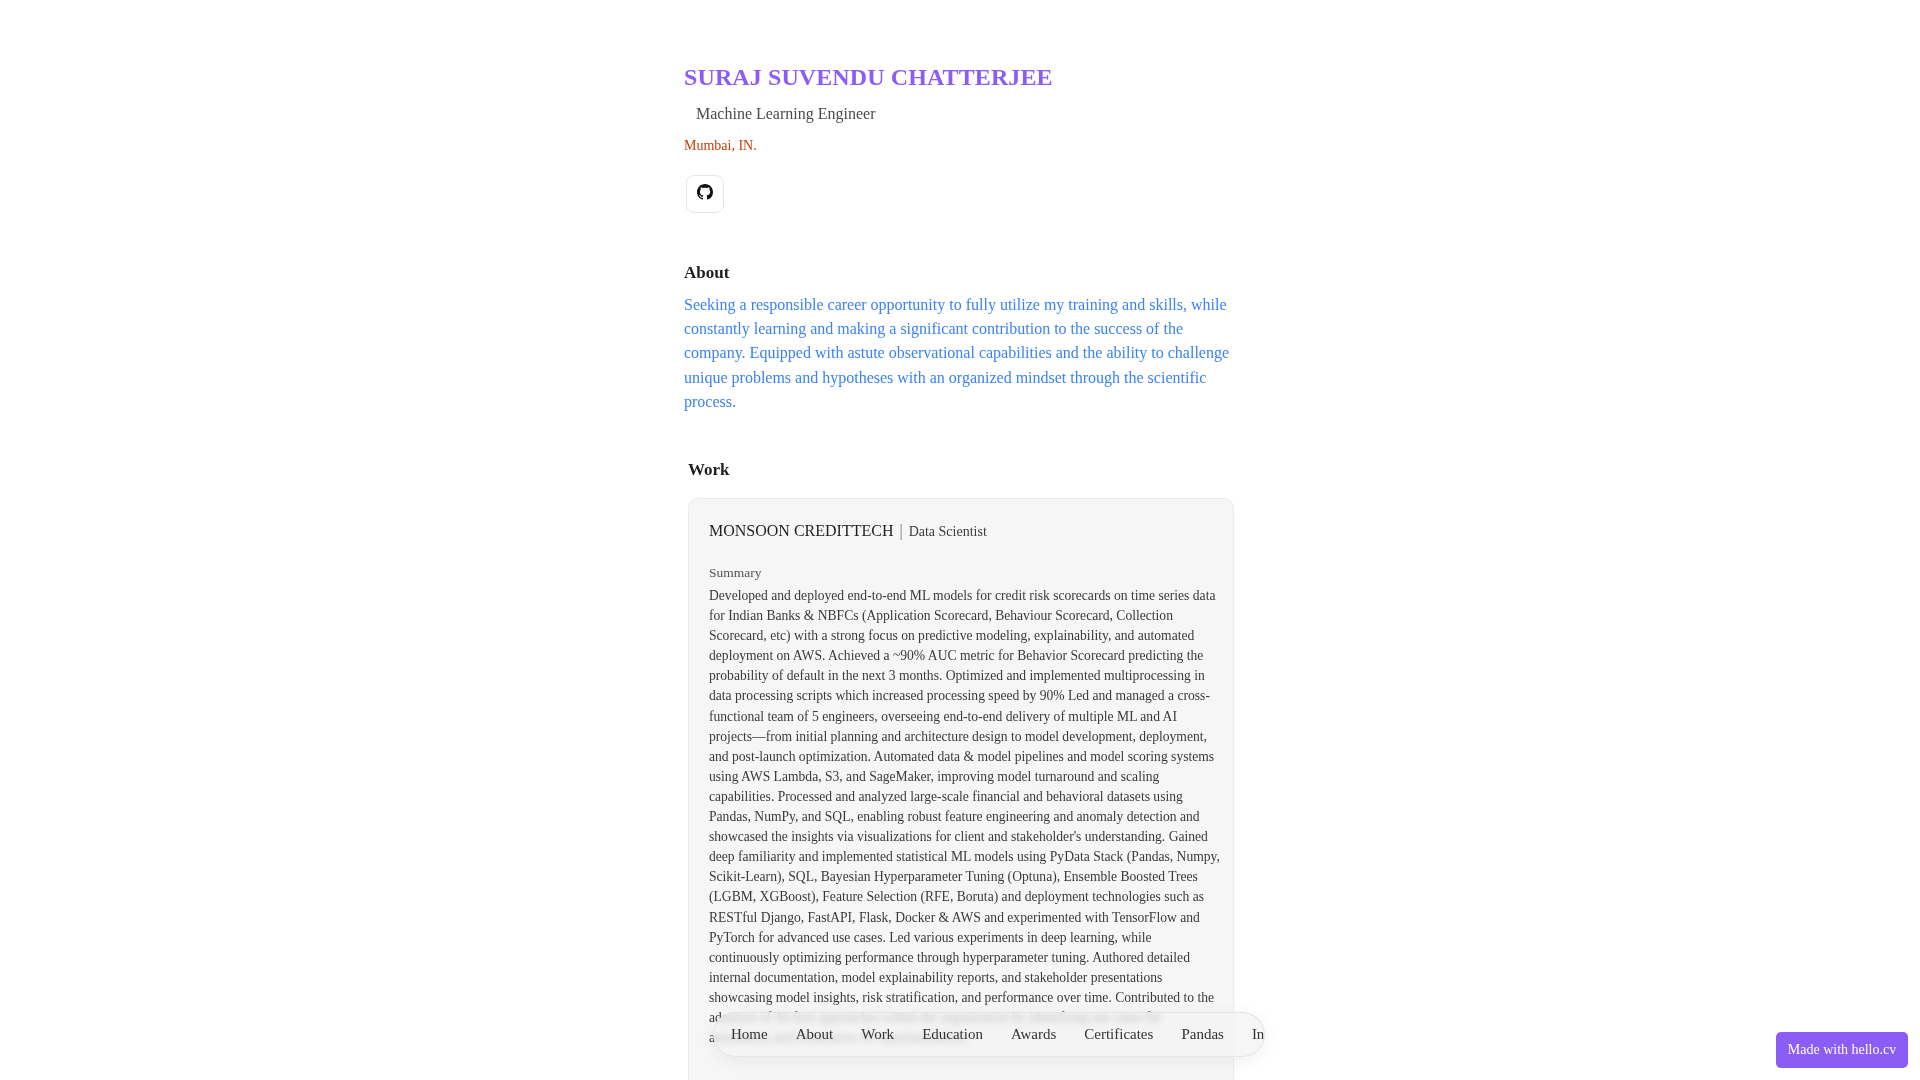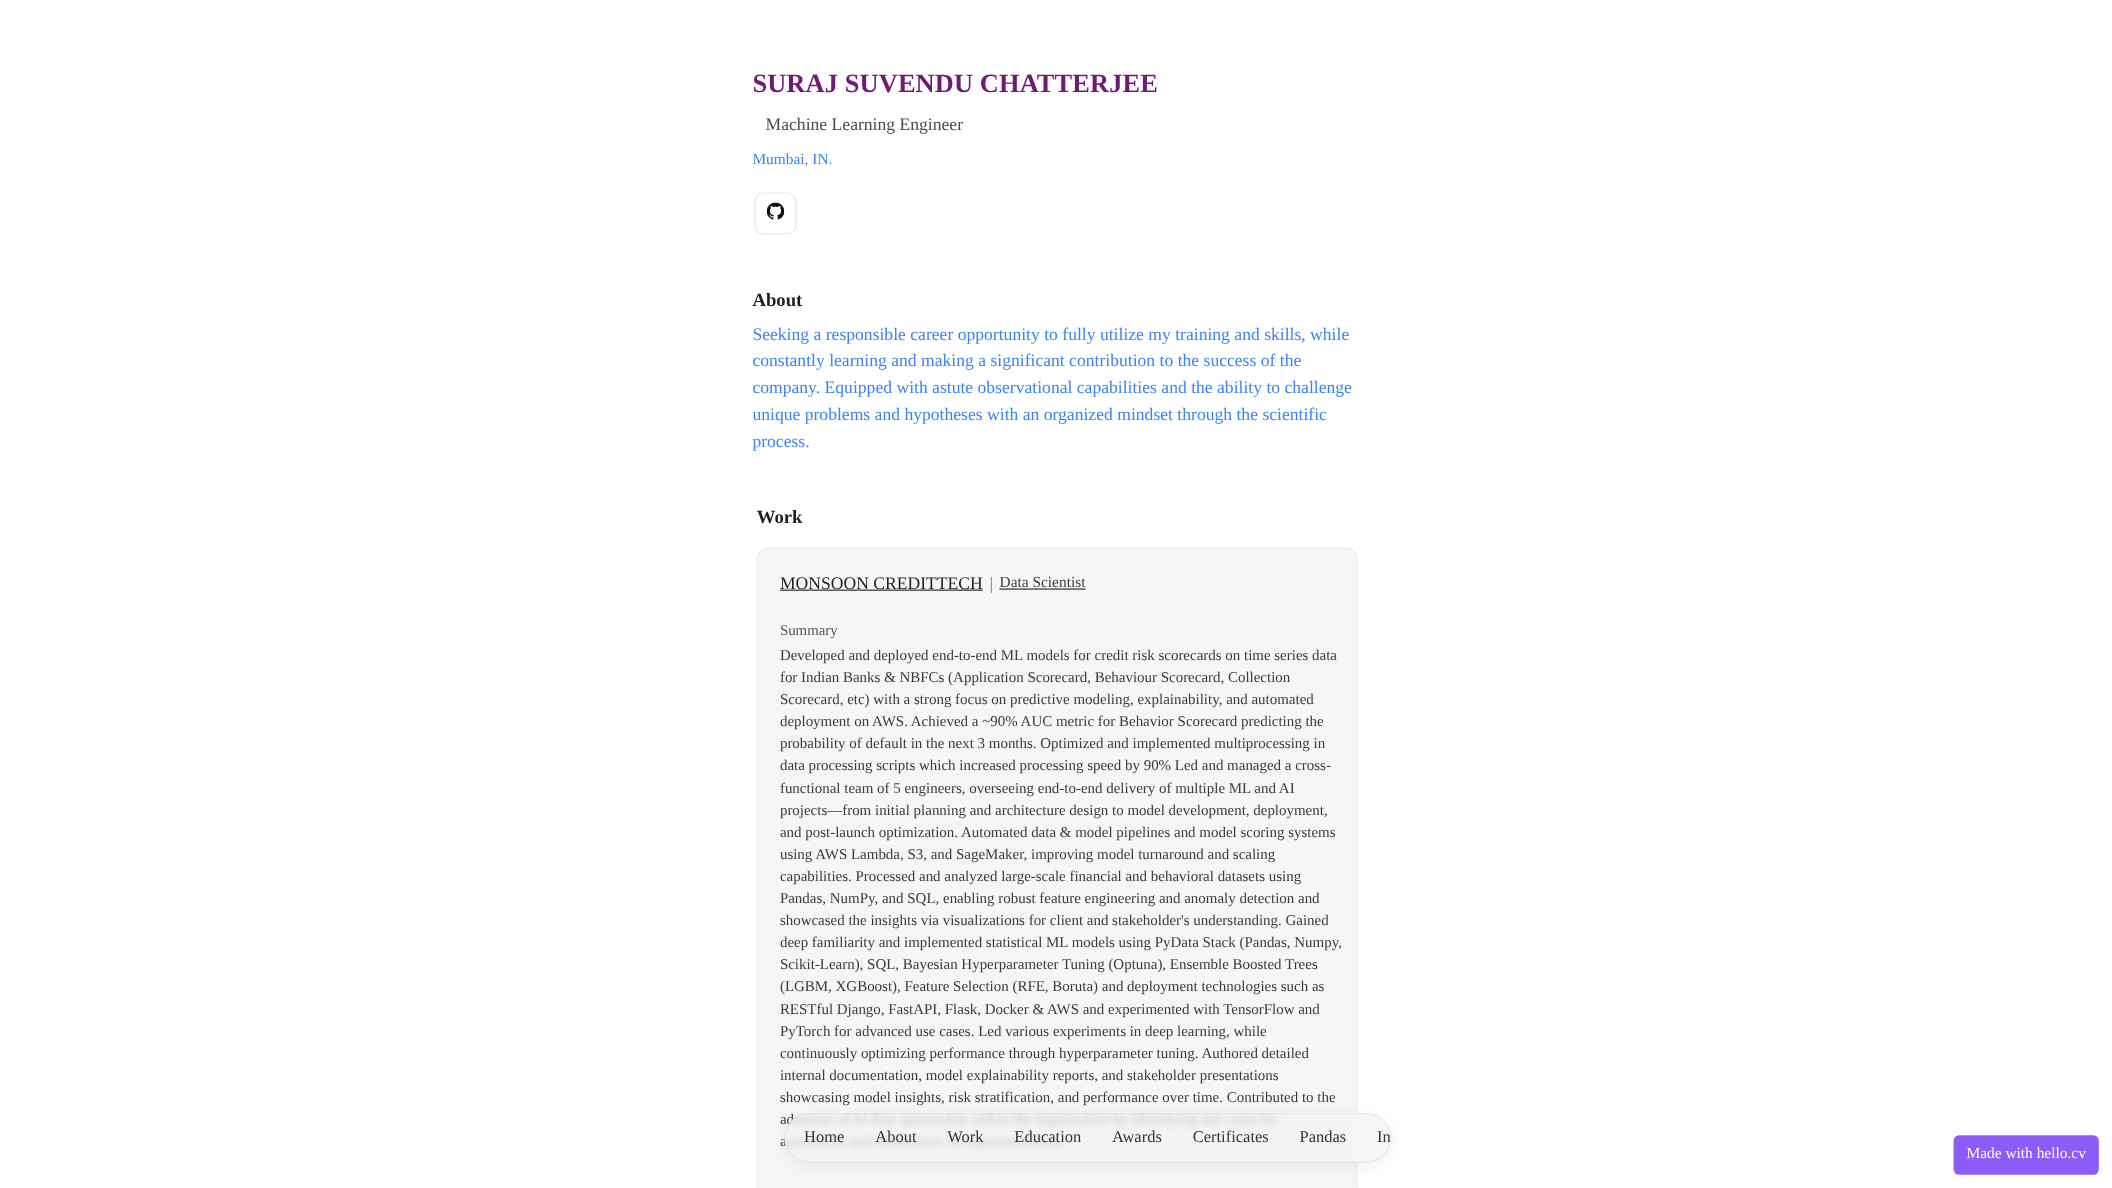--- a/index.html
+++ b/index.html
@@ -8,29 +8,29 @@
       background: #ffffff;
       font-family: "Liberation Serif", "DejaVu Serif", serif;
       color: #1f1f1f;
     }
     .page {
       position: absolute; left: 684px; top: 0; width: 552px;
     }
     .name {
       position: absolute; top: 64px; left: 0;
       font-size: 24px; font-weight: bold; letter-spacing: 0.1px;
-      color: #701a75; white-space: nowrap;
+      color: #8b5cf6; white-space: nowrap;
     }
     .headline {
       position: absolute; top: 105px; left: 12px;
       font-size: 16px; color: #4a4a4a; white-space: nowrap;
     }
     .location {
       position: absolute; top: 138px; left: 0;
-      font-size: 14px; color: #3b82f6; white-space: nowrap;
+      font-size: 14px; color: #c2410c; white-space: nowrap;
     }
     .social-btn {
       position: absolute; top: 175px; left: 2px;
       width: 38px; height: 38px;
       border: 1px solid #e6e6e6; border-radius: 8px;
       display: flex; align-items: center; justify-content: center;
       background: #fff; cursor: pointer;
     }
     .section-title {
       position: absolute; left: 0;
@@ -41,21 +41,21 @@
       position: absolute; top: 293px; left: 0; width: 552px;
       font-size: 16px; line-height: 24.2px; color: #3b82f6;
     }
     .work-title { top: 460px; left: 4px; }
     .card {
       position: absolute; top: 498px; left: 4px; width: 546px; height: 640px;
       background: #f6f6f6; border: 1px solid #ececec; border-radius: 10px;
     }
     .card-head {
       position: absolute; top: 23px; left: 20px; white-space: nowrap;
-      display: flex; align-items: center; text-decoration: underline;
+      display: flex; align-items: flex-end;
     }
     .company { font-size: 16px; color: #1f1f1f; }
     .sep { font-size: 16px; color: #777; margin: 0 6px; }
     .role { font-size: 14px; color: #3d3d3d; }
     .summary-label {
       position: absolute; top: 66px; left: 20px;
       font-size: 13.5px; color: #555;
     }
     .summary-text {
       position: absolute; top: 87px; left: 20px; width: 512px;

